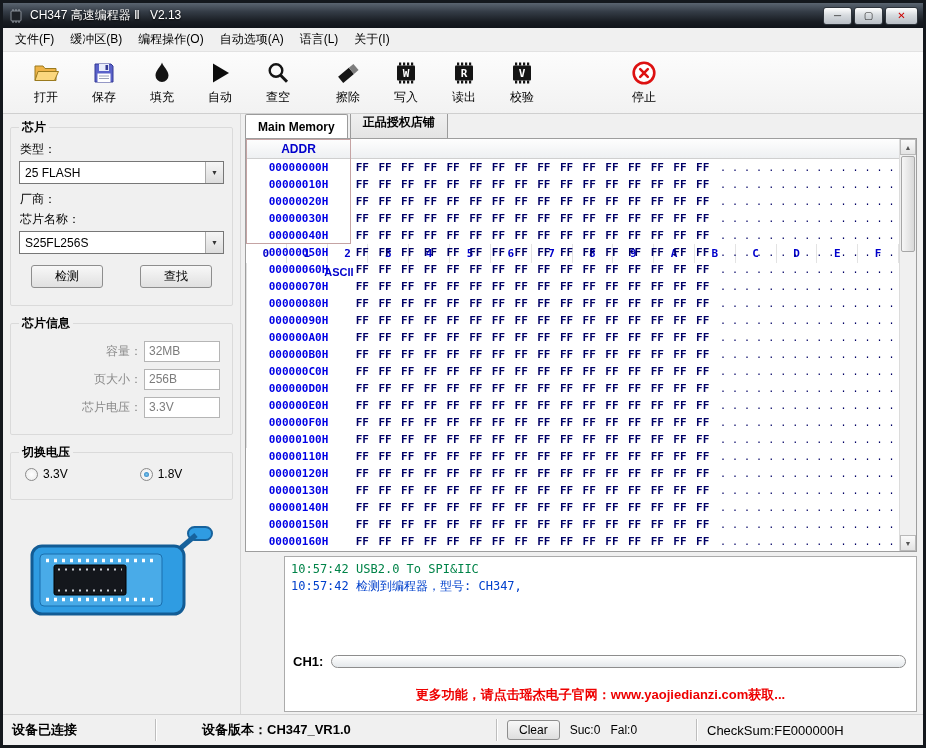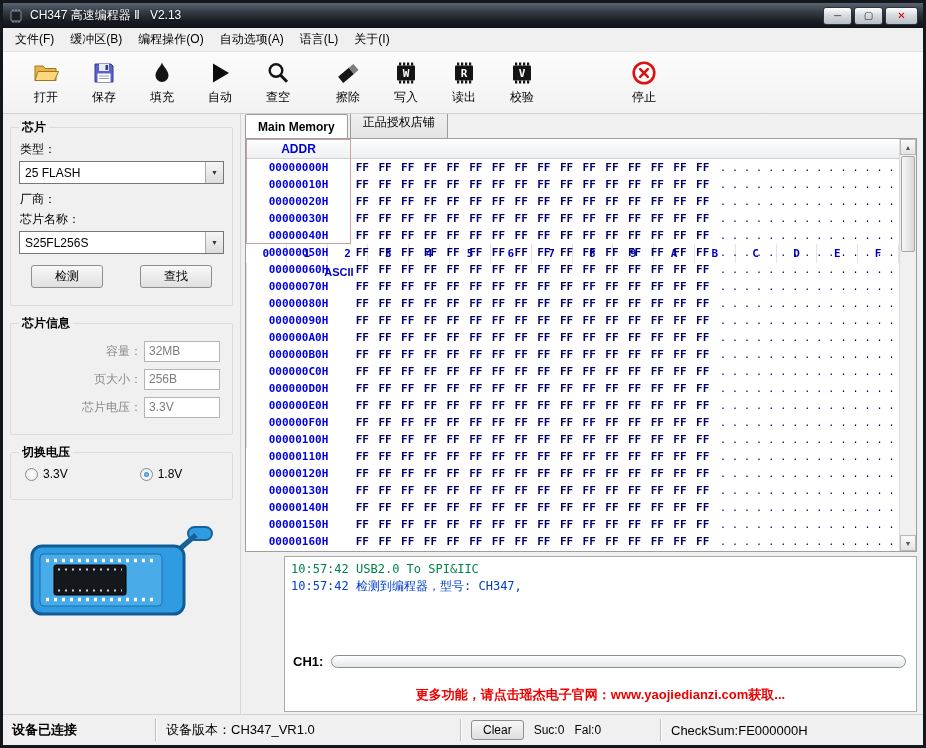--- a/index.html
+++ b/index.html
@@ -64,21 +64,21 @@
           background:radial-gradient(#fff,#e9e9e9); position:relative; }
   .rdot.selected::after { content:""; position:absolute; left:3px; top:3px; width:5px; height:5px;
                           border-radius:50%; background:radial-gradient(#7ec9ef,#1f74b8); }
   .chip-art { margin-top:22px; display:flex; justify-content:center; }
 
   
   .right-panel { flex:1; display:flex; flex-direction:column; padding:0 6px 0 4px; overflow:hidden; }
   .tabs { height:24px; flex:0 0 24px; display:flex; align-items:flex-end; }
   .tab { height:33px; padding:0 12px; display:flex; align-items:center; border:1px solid #9b9b9b;
          border-bottom:none; background:linear-gradient(#f4f4f4,#e4e4e4); margin-right:2px;
-         border-radius:2px 2px 0 0; cursor:default; }
+         border-radius:2px 2px 0 0; cursor:default;font-weight:bold; }
   .tab.active { height:24px; background:#fff; font-weight:bold; }
 
   .hexview { flex:0 0 414px; height:414px; border:1px solid #9e9e9e; background:#fff;
              position:relative; padding-right:17px; overflow:hidden; }
   .hexhead { display:flex; height:20px; background:linear-gradient(#fefefe,#eef0f2);
              border-bottom:1px solid #cfcfcf;flex-direction:column; }
   .addrhead { width:105px; flex:0 0 105px; text-align:center; line-height:19px; font-weight:bold;
               color:#0000cc; border:1px solid #c5a3a3; font-size:12px; }
   .colheads { flex:1; display:flex; }
   .hexcol { flex:1; text-align:center; line-height:19px; font-weight:bold; color:#0000cc;
@@ -113,21 +113,21 @@
               background:linear-gradient(#ffffff,#e4e8eb); overflow:hidden; }
   .promo { position:absolute; left:0; right:0; bottom:7px; text-align:center;
            color:#ee0000; font-weight:bold; font-size:13px; }
 
   
   .statusbar { height:31px; flex:0 0 31px; background:#f0f0f0; border-top:1px solid #d2d2d2;
                display:flex; align-items:center; font-size:13px; }
   .sb-sep { width:0; height:22px; border-left:1px solid #bdbdbd; border-right:1px solid #ffffff; }
   .sb-seg { display:flex; align-items:center; padding-left:9px; height:100%; }
   .sb-status  { width:152px; flex:0 0 152px; font-weight:bold; }
-  .sb-version { width:303px; flex:0 0 303px; font-weight:normal; }
+  .sb-version { width:303px; flex:0 0 303px; font-weight:bold;margin-left:36px; }
   .sb-counts  { width:198px; flex:0 0 198px; gap:10px; }
   .sb-check   { flex:1; }
   .clear-btn { padding:2px 11px; border:1px solid #8e8e8e; border-radius:3px;
                background:linear-gradient(#f8f8f8,#dedede); font-size:12px; font-family:inherit; }
   .count-text { font-size:12px; }
 </style>
 </head>
 <body>
 
 <div class="window">

